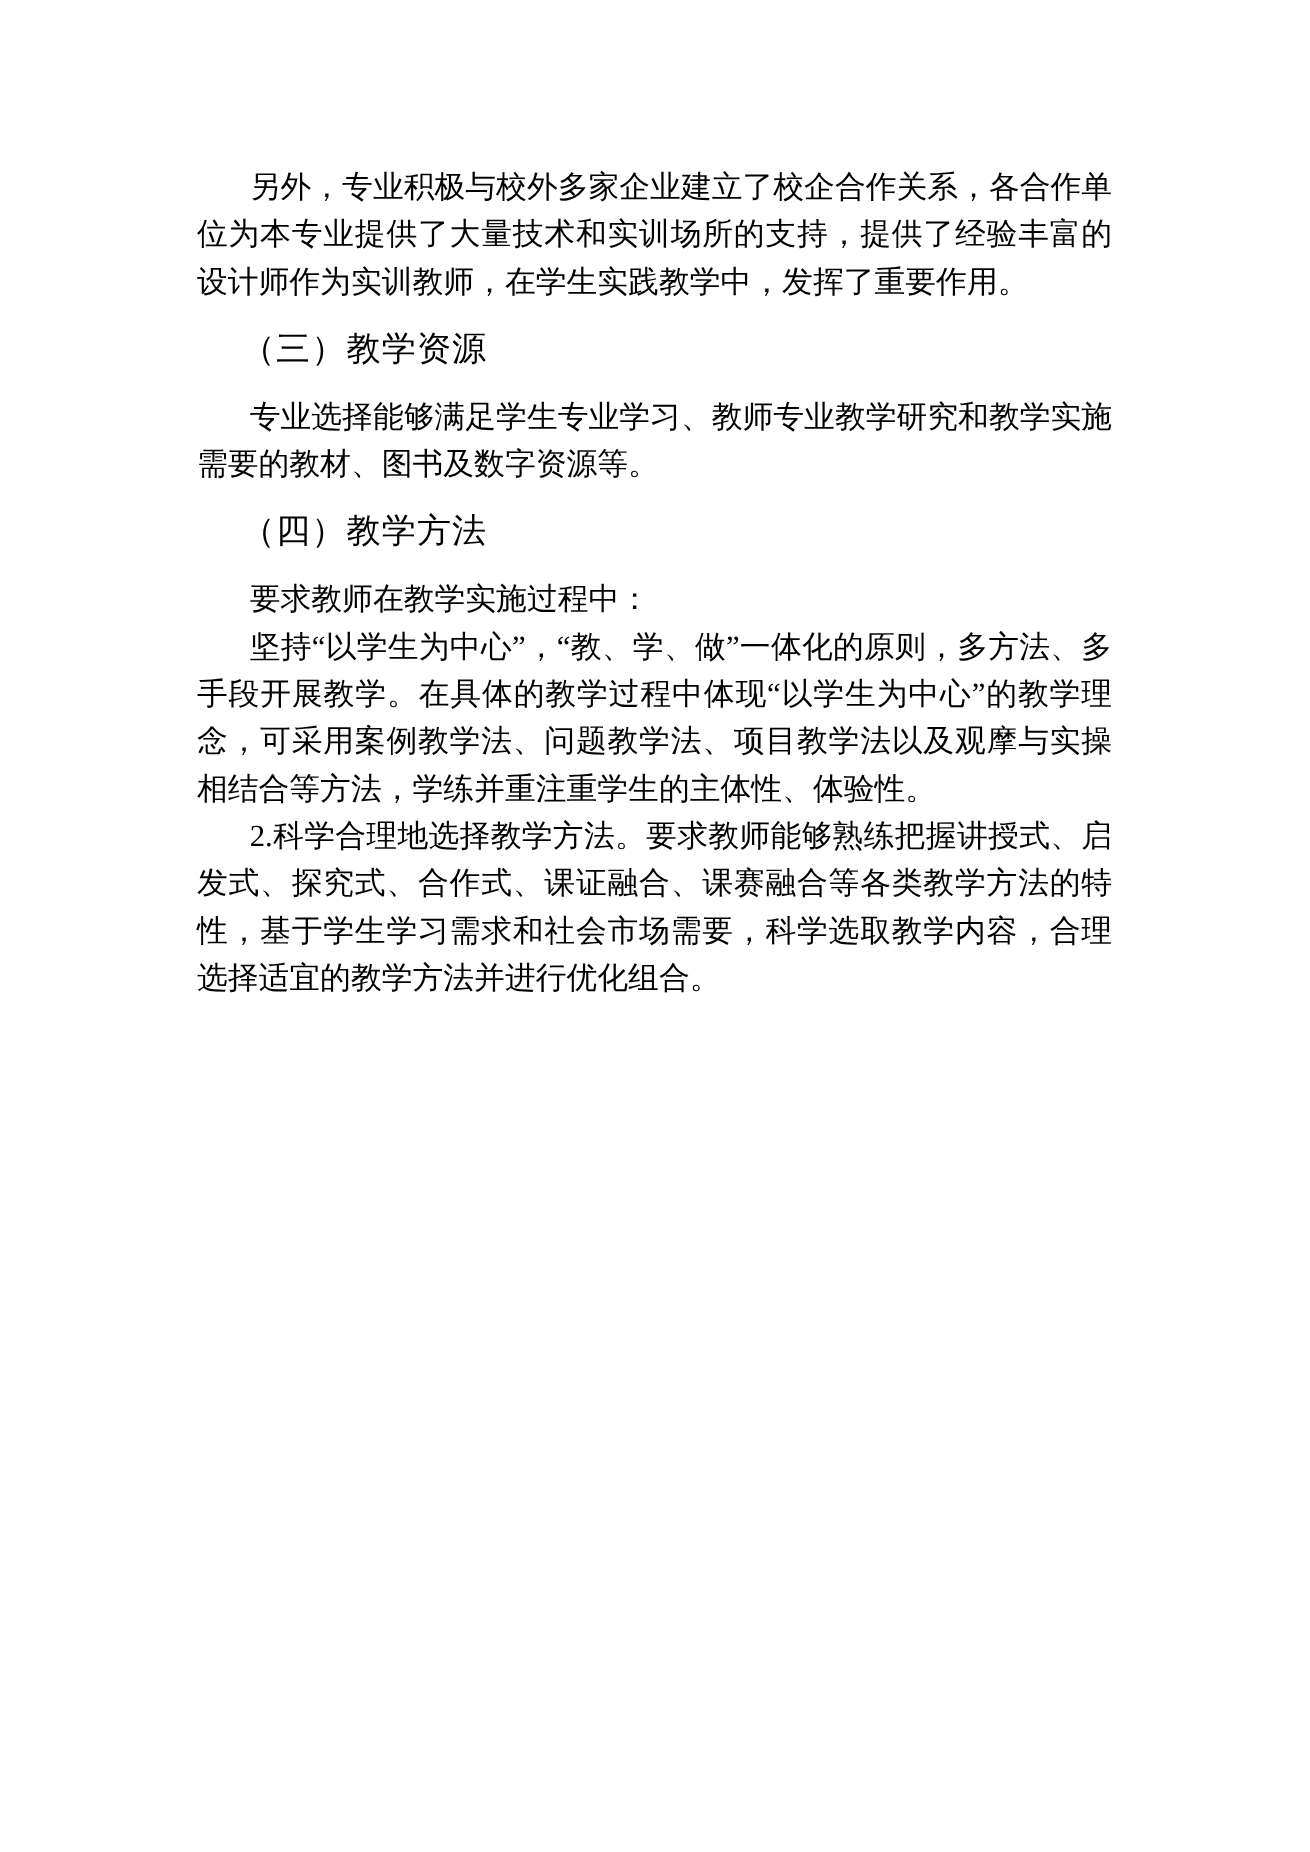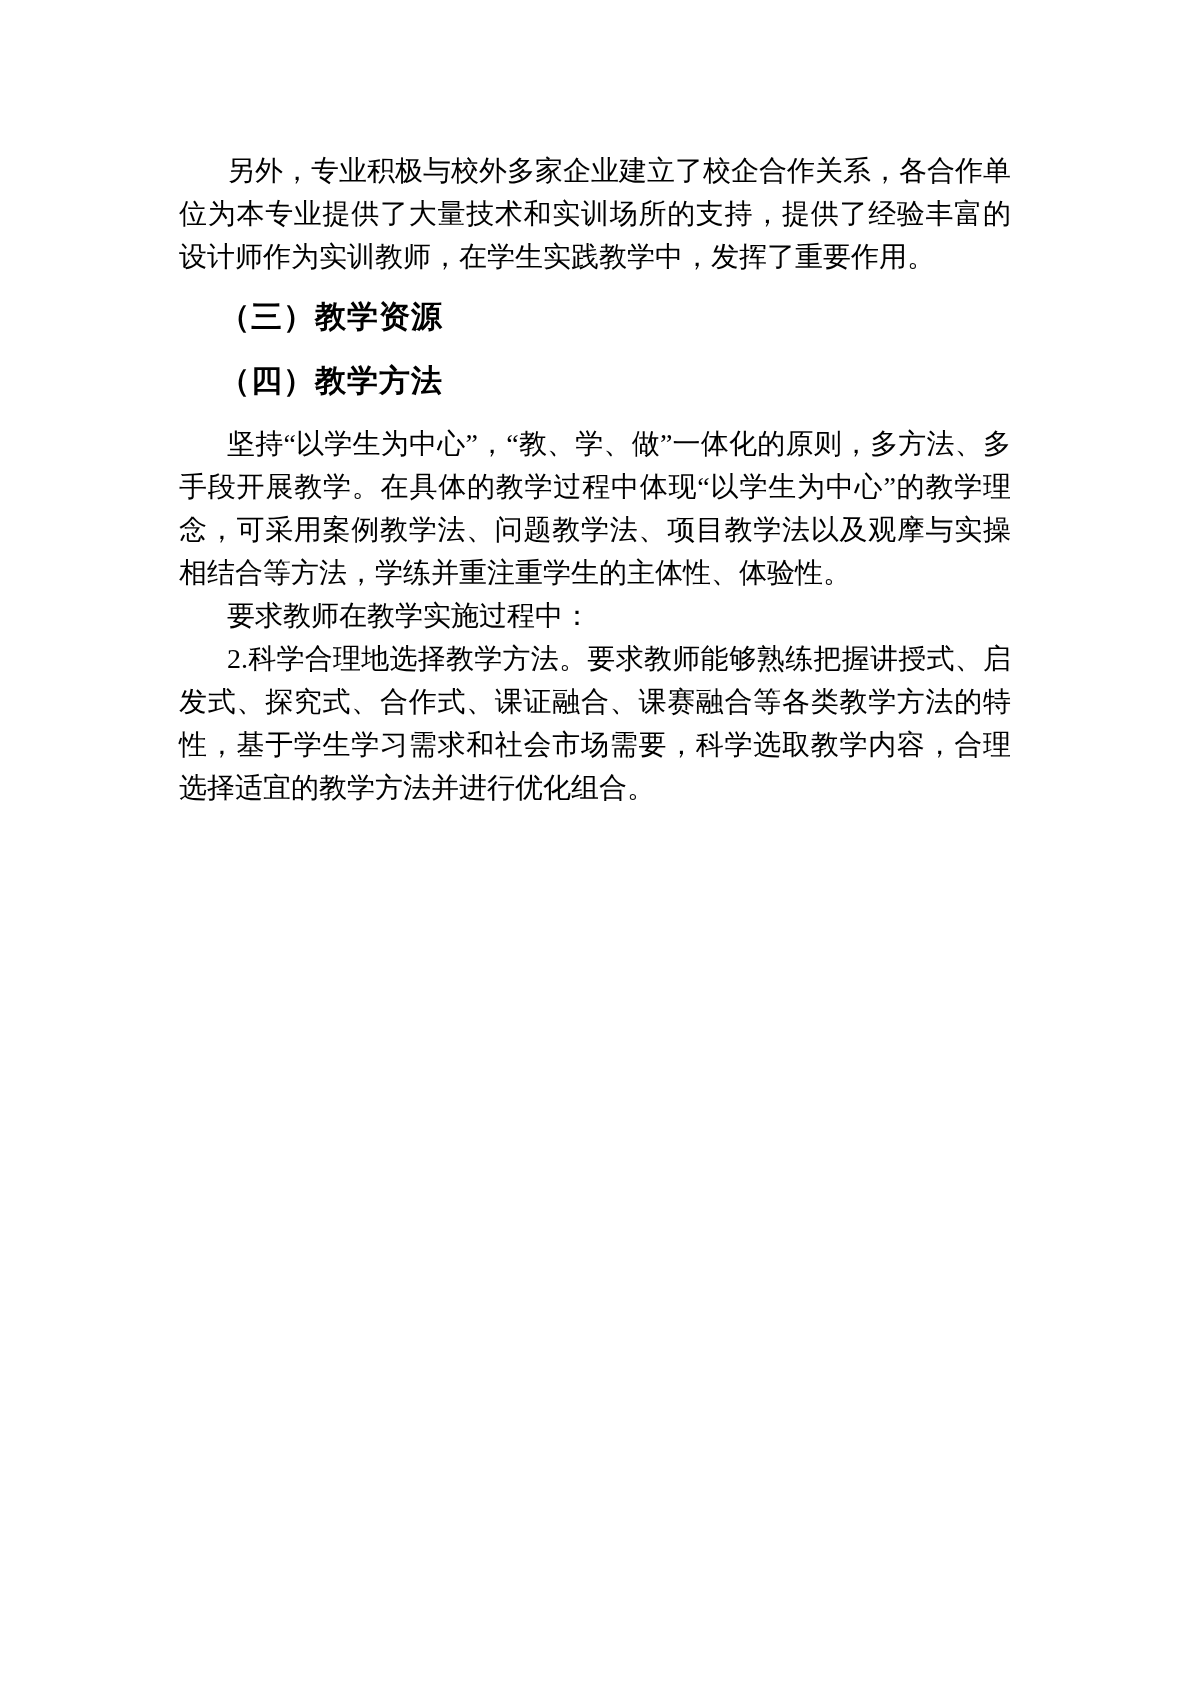--- a/index.html
+++ b/index.html
@@ -24,40 +24,41 @@
     line-height: 43px;
     text-align: justify;
     text-align-last: left;
     text-indent: 48px;
     word-break: break-all;
   }
   .heading {
     margin: 16px 0 18px 0;
     font-size: 31px;
     line-height: 46px;
-    font-weight: bold;
+    font-weight: normal;
     text-indent: 40px;
     font-family: "Liberation Sans", "DejaVu Sans", sans-serif;
     letter-spacing: 1px;
   }
 </style>
 </head>
 <body>
 
 <div class="page">
   <p class="para">另外，专业积极与校外多家企业建立了校企合作关系，各合作单位为本专业提供了大量技术和实训场所的支持，提供了经验丰富的设计师作为实训教师，在学生实践教学中，发挥了重要作用。</p>
 
   <h2 class="heading">（三）教学资源</h2>
 
+  <p class="para">专业选择能够满足学生专业学习、教师专业教学研究和教学实施需要的教材、图书及数字资源等。</p>
 
 
 
 
   <h2 class="heading">（四）教学方法</h2>
 
+  <p class="para">要求教师在教学实施过程中：</p>
+
   <p class="para">坚持“以学生为中心”，“教、学、做”一体化的原则，多方法、多手段开展教学。在具体的教学过程中体现“以学生为中心”的教学理念，可采用案例教学法、问题教学法、项目教学法以及观摩与实操相结合等方法，学练并重注重学生的主体性、体验性。</p>
-
-  <p class="para">要求教师在教学实施过程中：</p>
 
 
   <p class="para">2.科学合理地选择教学方法。要求教师能够熟练把握讲授式、启发式、探究式、合作式、课证融合、课赛融合等各类教学方法的特性，基于学生学习需求和社会市场需要，科学选取教学内容，合理选择适宜的教学方法并进行优化组合。</p>
 
 </div>
 
 </body></html>

